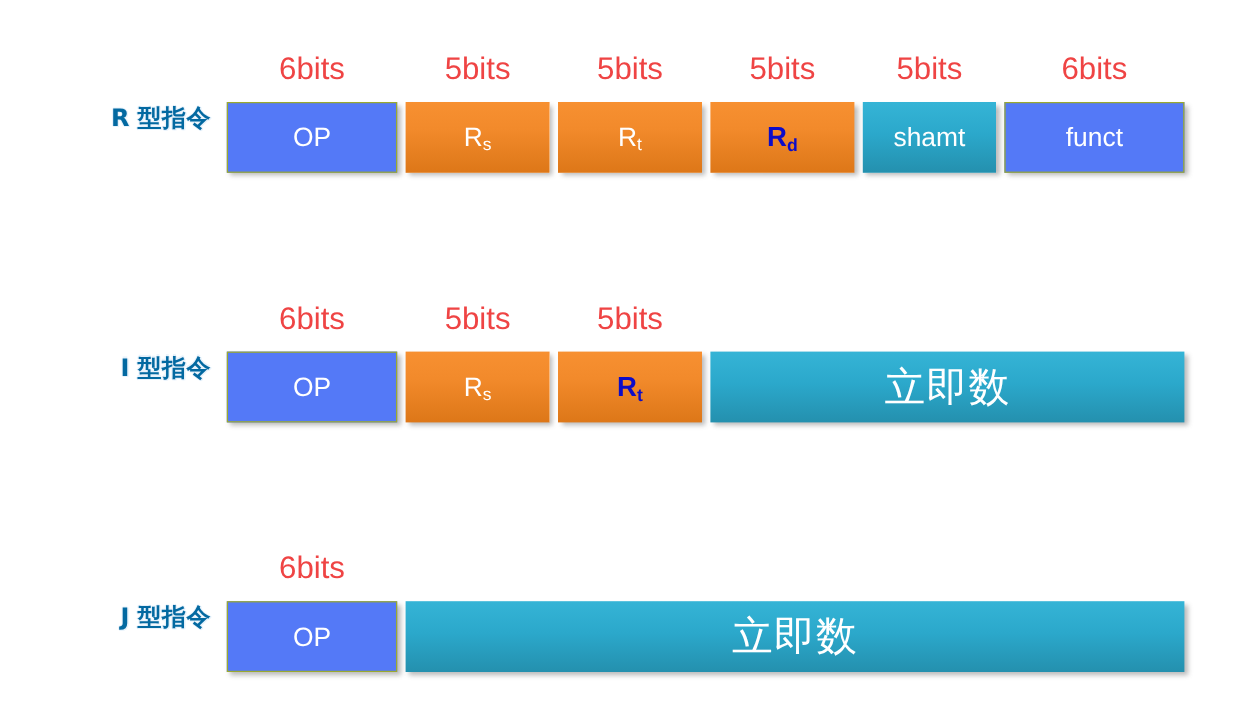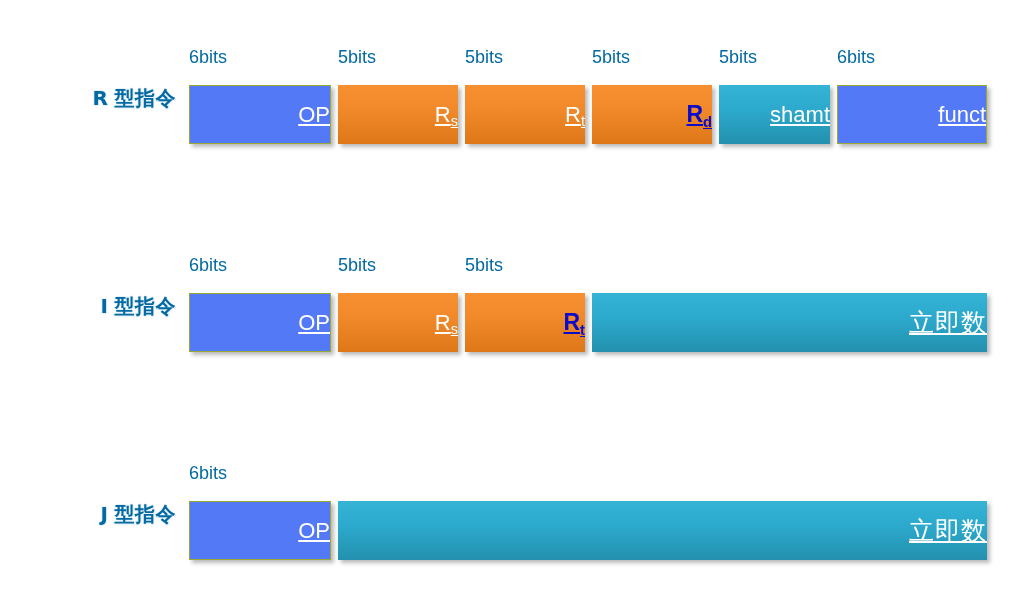--- a/index.html
+++ b/index.html
@@ -59,48 +59,47 @@
   .bits-strip {
     position: absolute;
     left: 189px;
     top: 0;
     width: 798px;
     height: 34px;
   }
   .bits-label {
     position: absolute;
     top: 0;
-    text-align: left;
-    font-size: 18px;
-    color: #0369a1;
+    text-align: center;
+    font-size: 26px;
+    color: #ef4444;
     line-height: 30px;
     white-space: nowrap;
   }
 
   
   .fields-strip {
     position: absolute;
     left: 189px;
     top: 43px;
     width: 798px;
     height: 62px;
   }
 
   .field {
     position: absolute;
     top: 0;
     height: 59px;
     box-sizing: border-box;
     display: flex;
     align-items: center;
-    justify-content: flex-end;
+    justify-content: center;
     font-size: 22px;
     color: #ffffff;
     box-shadow: 3px 3px 4px rgba(90, 90, 90, 0.42);
-    text-decoration: underline;
   }
 
   
   .f-blue {
     background: #5479f7;
     border: 1px solid #9aa92f;
   }
   
   .f-orange {
     background: linear-gradient(180deg, #f79031 0%, #f28a2b 38%, #dd7718 100%);
@@ -123,21 +122,21 @@
     color: #0c0cc8;
     font-weight: bold;
     font-size: 23px;
   }
   .field.highlight .sub {
     font-size: 0.64em;
     top: 7px;
   }
 
   .field.cjk {
-    font-size: 25px;
+    font-size: 34px;
     letter-spacing: 1px;
   }
 </style>
 </head>
 <body>
 
 <div class="diagram">
 
 <div class="fmt-row row-r">
       <div class="row-label"><span class="mono-letter">R</span><span> 型指令</span></div>

